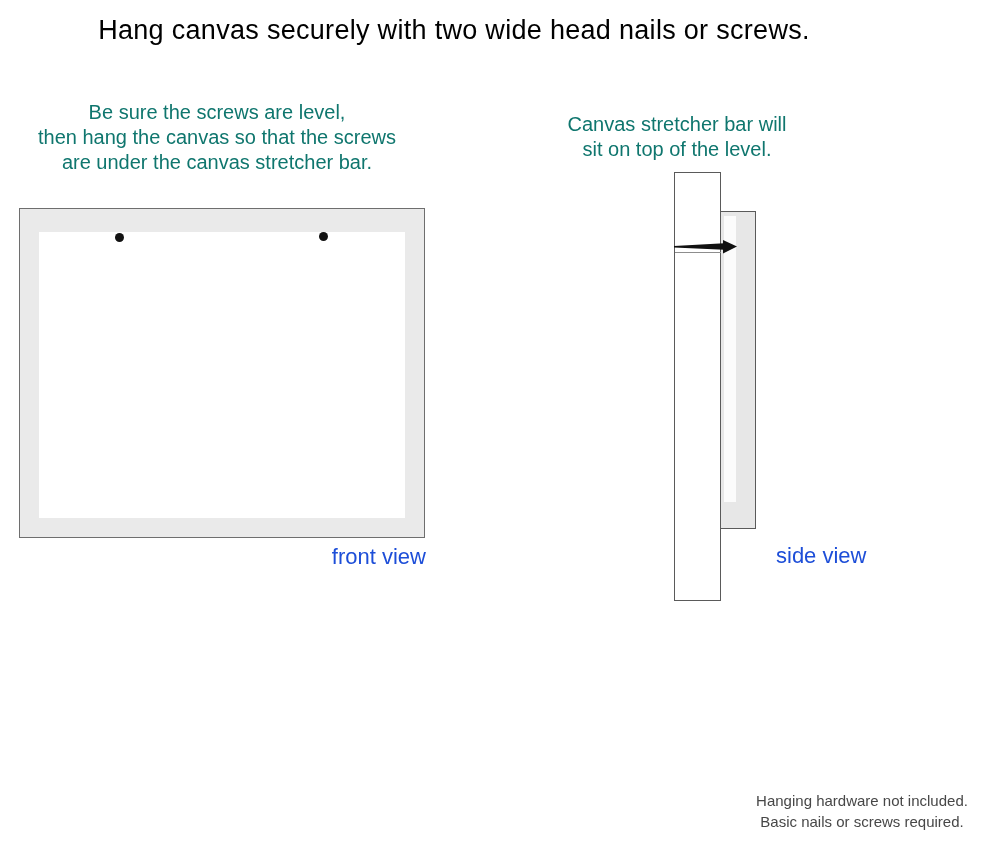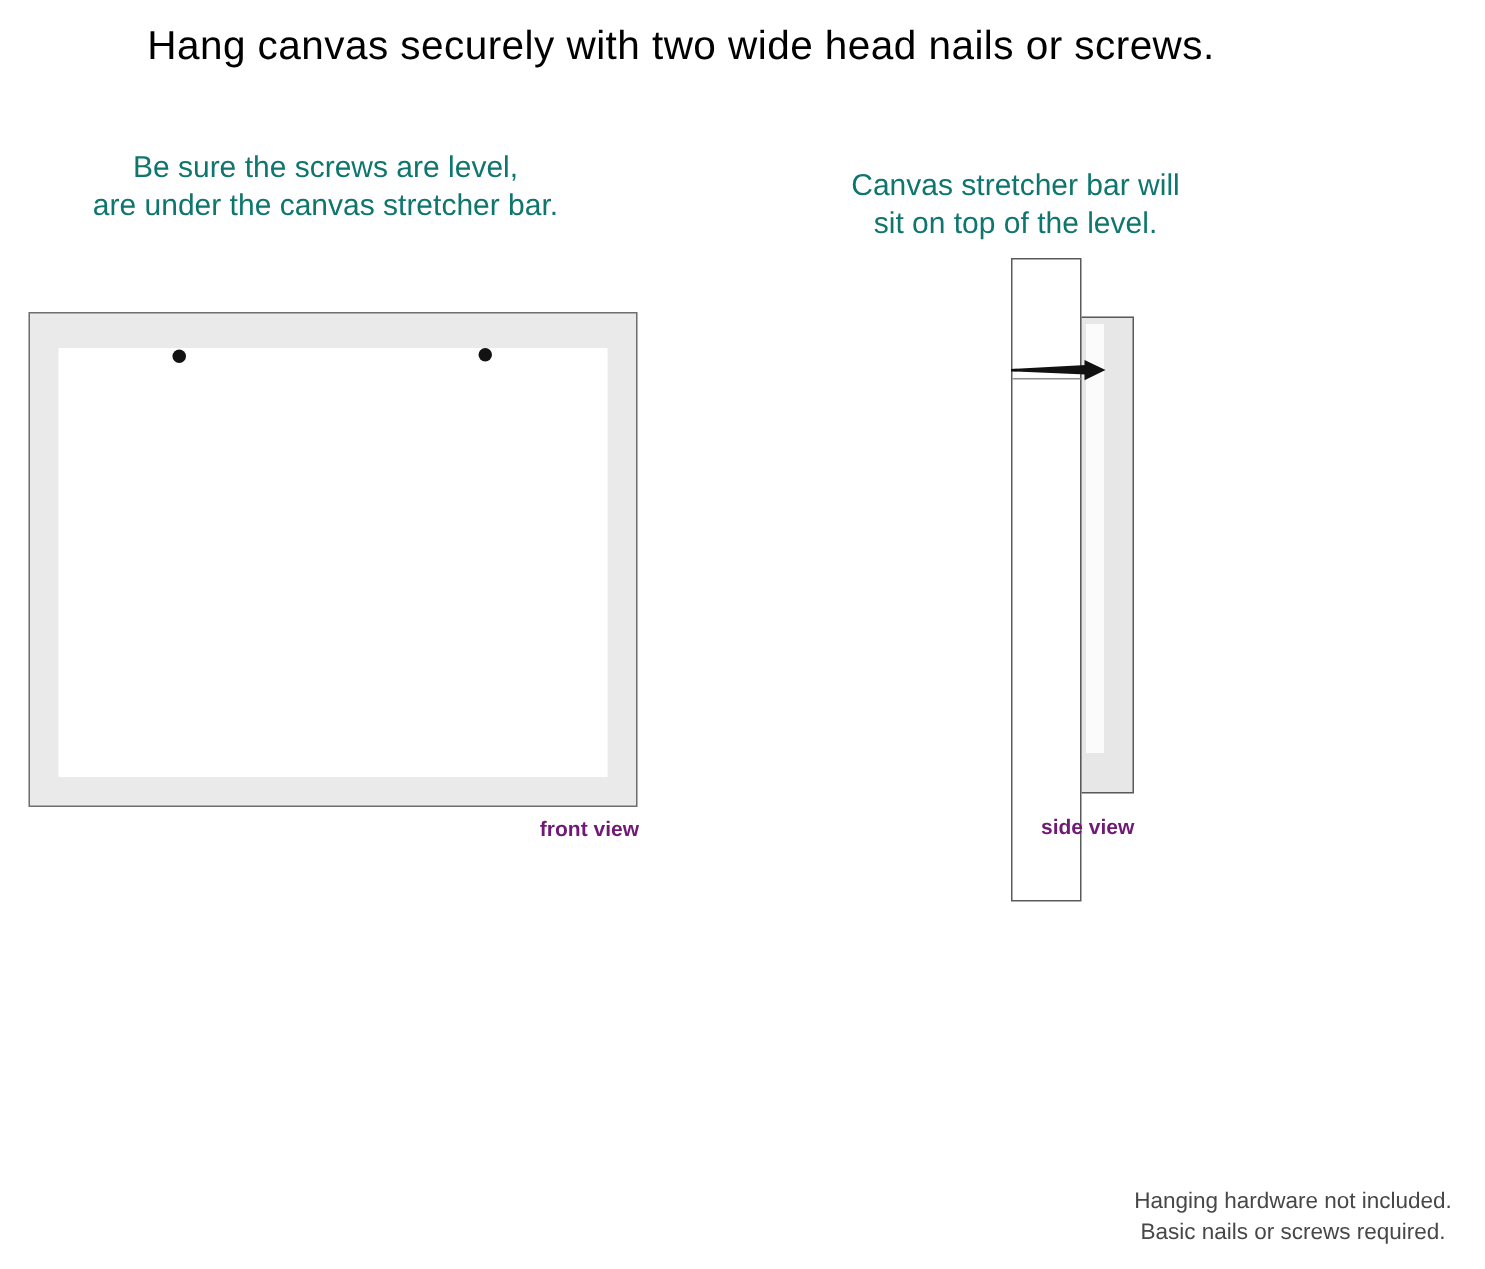--- a/index.html
+++ b/index.html
@@ -52,26 +52,26 @@
   .screw-dot {
     width: 9px; height: 9px;
     border-radius: 50%;
     background: #121212;
   }
   .screw-dot.left  { left: 115px; top: 233px; }
   .screw-dot.right { left: 319px; top: 232px; }
 
   
   .view-label {
-    font-size: 14px;
-    font-weight: 700;
-    color: #701a75;
+    font-size: 22px;
+    font-weight: 400;
+    color: #1d4ed8;
   }
   .front-label { left: 226px; top: 544px; width: 200px; text-align: right; }
-  .side-label  { left: 694px; top: 543px; width: 120px; text-align: left; }
+  .side-label  { left: 776px; top: 543px; width: 120px; text-align: left; }
 
   
   .side-canvas {
     left: 720px; top: 211px; width: 36px; height: 318px;
     background: #e7e7e7;
     border: 1px solid #5a5a5a;
   }
   .stretcher-strip {
     left: 724px; top: 216px; width: 12px; height: 286px;
     background: #fbfbfb;
@@ -97,20 +97,21 @@
     color: #474747;
   }
 </style>
 </head>
 <body>
 
 <div class="abs title">Hang canvas securely with two wide head nails or screws.</div>
 
 <div class="abs instr instr-front">
   <div>Be sure the screws are level,</div>
+  <div>then hang the canvas so that the screws</div>
   <div>are under the canvas stretcher bar.</div>
 </div>
 
 <div class="abs instr instr-side">
   <div>Canvas stretcher bar will</div>
   <div>sit on top of the level.</div>
 </div>
 
 <div>
   <div class="abs front-frame"></div>

